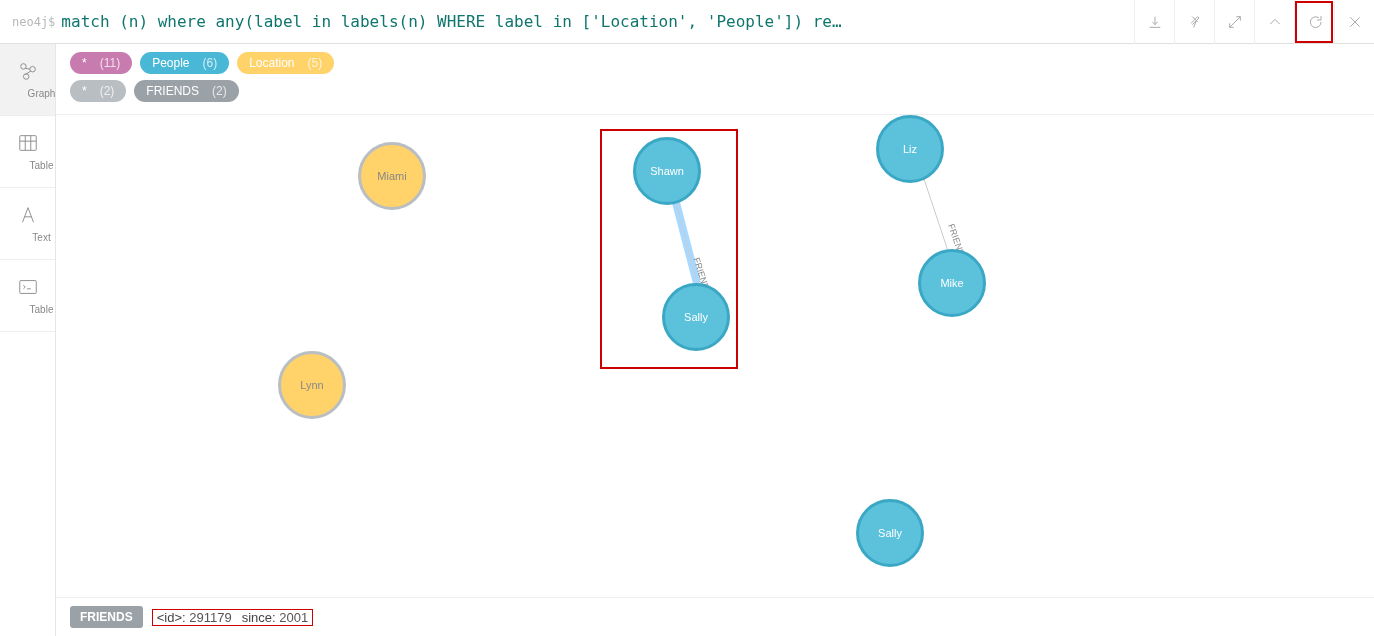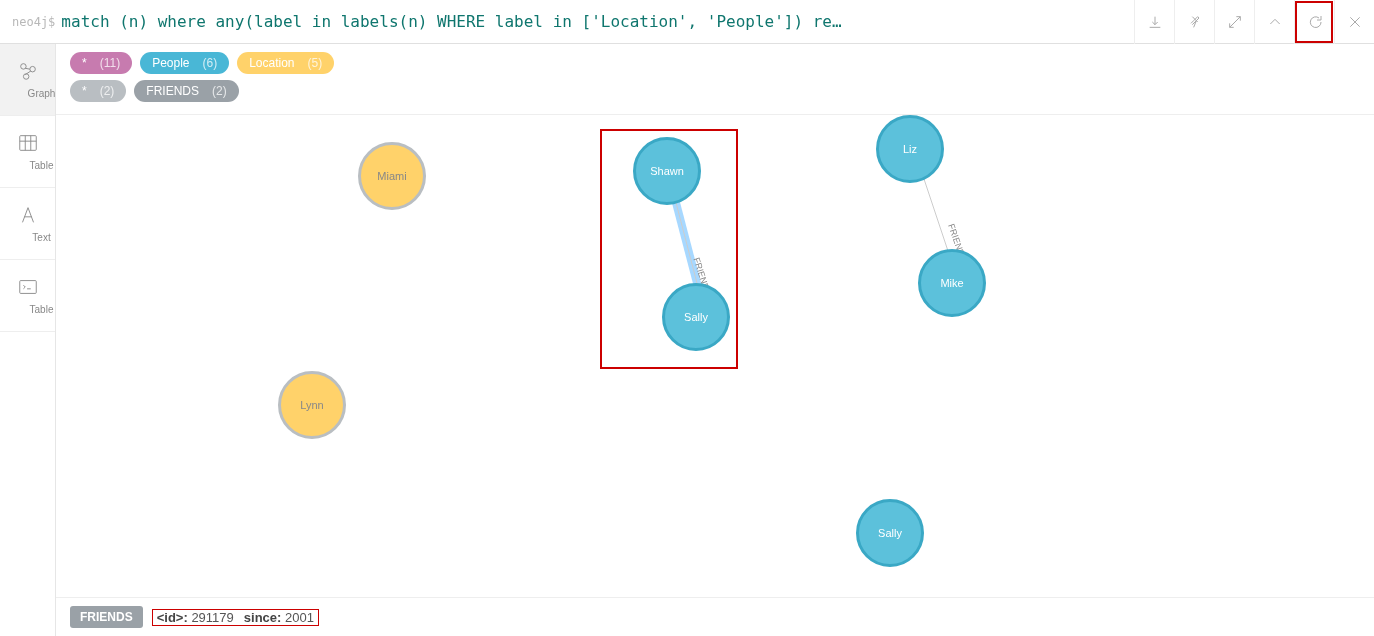--- a/index.html
+++ b/index.html
@@ -39,21 +39,21 @@
 .edge-line { position: absolute; pointer-events: none; }
 .edge-highlighted { stroke: #a7d8ff; stroke-width: 8; }
 .edge-arrow { stroke: #ccc; stroke-width: 1; fill: none; }
 .edge-label { font-size: 9px; fill: #888; font-family: Arial,sans-serif; }
 
 .highlight-rect { position: absolute; border: 2px solid #cc0000; pointer-events: none; }
 
 .footer { display: flex; align-items: center; padding: 8px 14px; border-top: 1px solid #eee; gap: 10px; }
 .footer-badge { background: #9aa1a7; color: #fff; padding: 4px 10px; border-radius: 3px; font-size: 12px; font-weight: 600; }
 .footer-props { display: flex; gap: 10px; padding: 0 4px; outline: 1.5px solid #cc0000; }
-.footer-key { font-weight: 700; color: #444; }
+.footer-key { font-weight: 400; color: #444; }
 .footer-val { color: #555; }
 </style>
 </head>
 <body>
 
 <div class="topbar">
   <span class="prompt">neo4j$</span>
   <span class="query-text">match (n) where any(label in labels(n) WHERE label in ['Location', 'People']) re…</span>
   <div class="topbar-actions">
     <div class="top-btn">
@@ -162,21 +162,21 @@
         <line x1="865" y1="55" x2="900" y2="160" class="edge-arrow" marker-end="url(#ah)"></line>
         <text x="892" y="110" class="edge-label" transform="rotate(71 892 110)">FRIENDS</text>
         <defs>
           <marker id="ah" markerWidth="8" markerHeight="8" refX="6" refY="3" orient="auto">
             <path d="M0,0 L6,3 L0,6" fill="none" stroke="#bbb"></path>
           </marker>
         </defs>
       </svg>
 
       <div class="node node-location" style="left:302px; top:27px;">Miami</div>
-      <div class="node node-location" style="left:222px; top:256px;text-align:center;">Lynn</div>
+      <div class="node node-location" style="left:222px; top:236px;text-align:center;">Lynn</div>
 
       <div class="node node-people" style="left:577px; top:22px;">Shawn</div>
       <div class="node node-people" style="left:606px; top:168px;">Sally</div>
       <div class="node node-people" style="left:820px; top:0px;">Liz</div>
       <div class="node node-people" style="left:862px; top:134px;">Mike</div>
       <div class="node node-people" style="left:800px; top:384px;">Sally</div>
 
       <div class="highlight-rect" style="left:544px; top:14px; width:138px; height:240px;"></div>
     </div>
 

